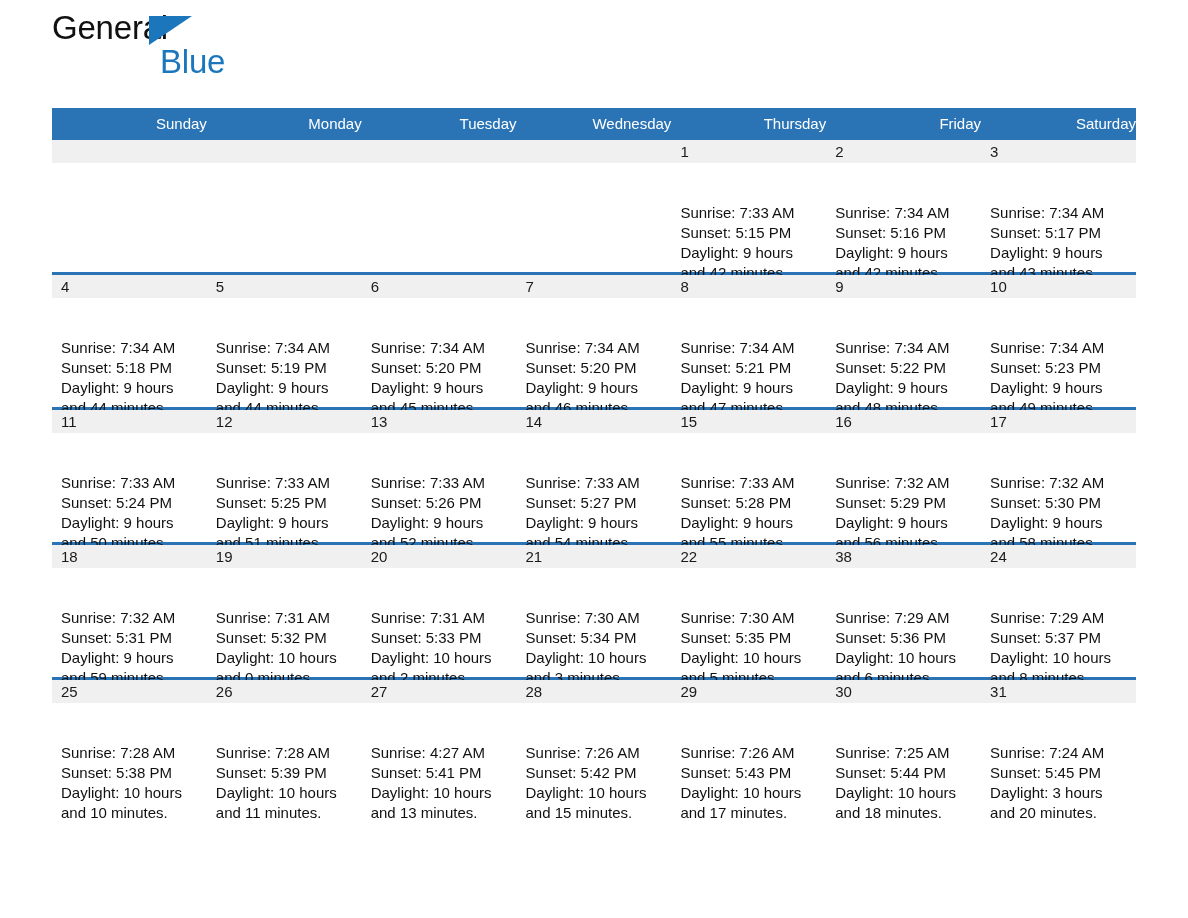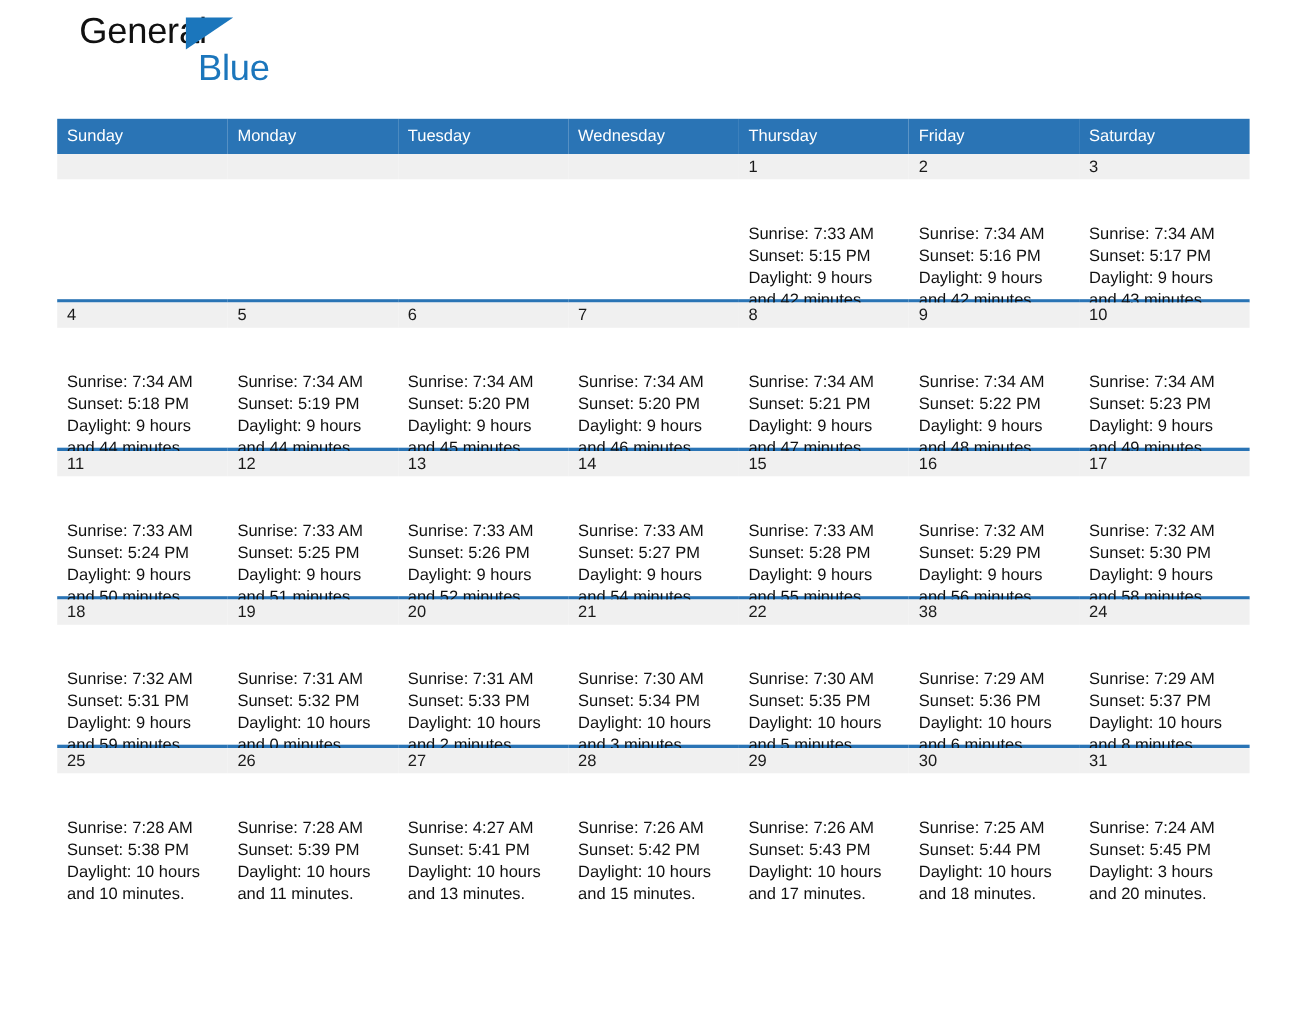--- a/index.html
+++ b/index.html
@@ -23,21 +23,21 @@
   }
 
   
   .header {
     position: relative;
     height: 108px;
     margin: 0 52px 0 52px;
   }
   .brand {
     position: absolute;
-    left: 20px;
+    left: 0;
     top: 10px;
     width: 260px;
     height: 80px;
   }
   .brand-line1 {
     position: relative;
     display: block;
     font-size: 33px;
     line-height: 36px;
     letter-spacing: -0.2px;
@@ -88,21 +88,21 @@
     margin: 0 52px;
     width: 1084px;
     border-collapse: collapse;
     table-layout: fixed;
   }
   .calendar thead th {
     background: #2a74b5;
     color: #ffffff;
     font-size: 15px;
     font-weight: normal;
-    text-align: left;
+    text-align: right;
     padding: 7px 0 8px 9px;
     height: 30px;
     border: none;
   }
   .calendar td {
     width: 154.857px;
     vertical-align: top;
     padding: 0;
     border: none;
     background: #ffffff;

